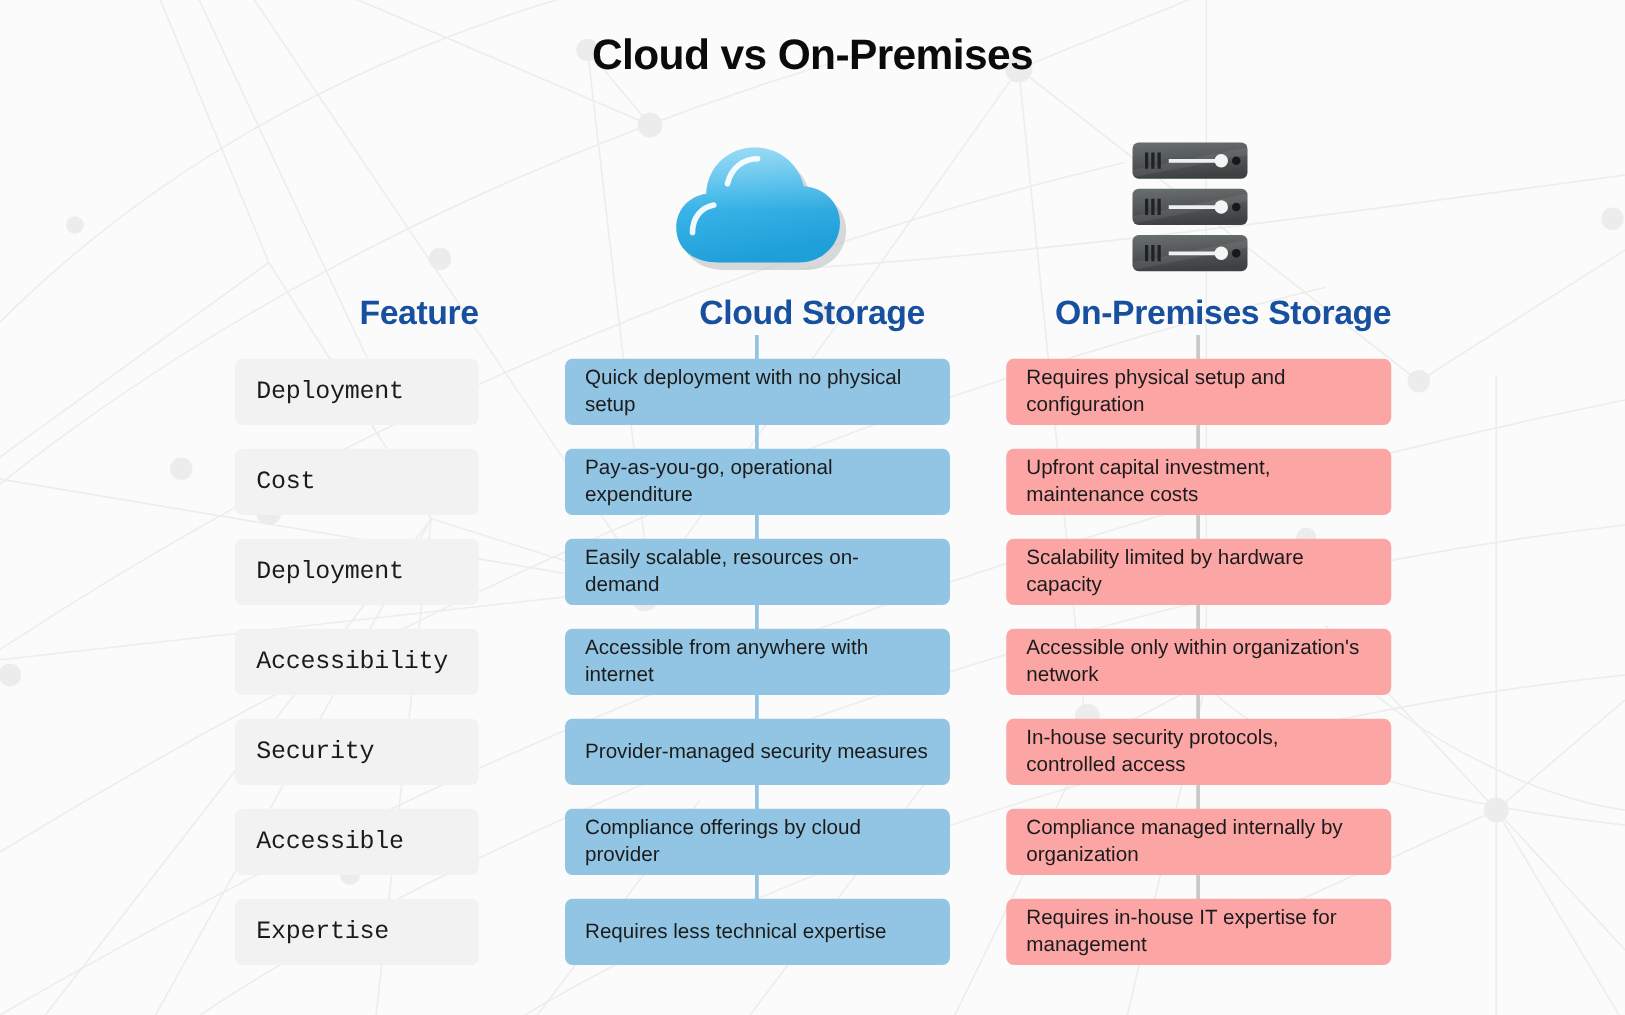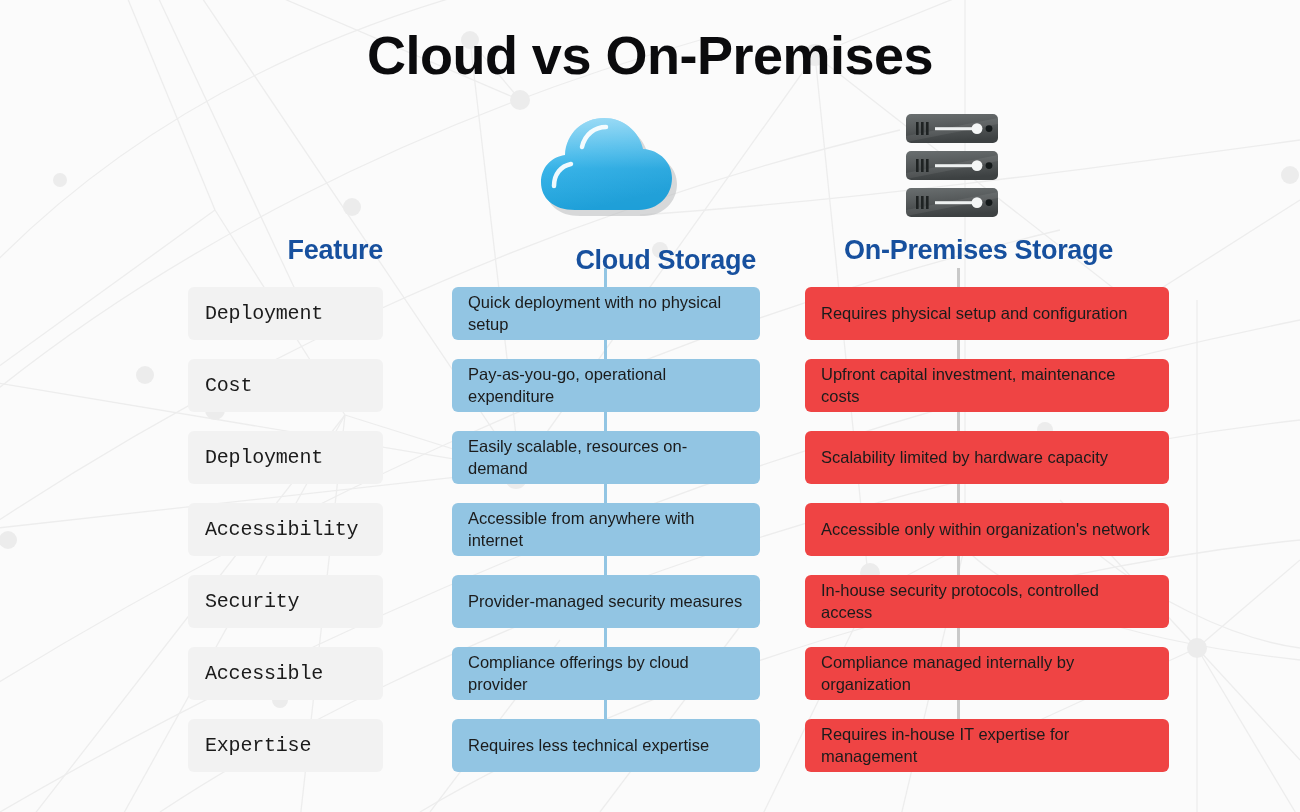--- a/index.html
+++ b/index.html
@@ -30,21 +30,21 @@
     z-index: 2;
   }
 
   
   .title {
     position: absolute;
     left: 0;
     top: 26px;
     width: 1300px;
     text-align: center;
-    font-size: 54px;
+    font-size: 34px;
     font-weight: 700;
     letter-spacing: -0.5px;
     color: #0b0b0d;
     line-height: 1.1;
   }
 
   
   .icon-cloud {
     position: absolute;
     left: 528px;
@@ -65,21 +65,21 @@
     position: absolute;
     font-size: 27px;
     font-weight: 700;
     color: #17509e;
     letter-spacing: -0.3px;
     text-align: right;
     white-space: nowrap;
     top: 235px;
   }
   .col-head.feature  { left: 188px; width: 195px; }
-  .col-head.cloud    { left: 448px; width: 308px; margin-top: 10px; }
+  .col-head.cloud    { left: 432px; width: 308px; }
   .col-head.onprem   { left: 805px; width: 308px; }
 
   
   .connector {
     position: absolute;
     width: 3px;
     top: 268px;
     height: 500px;
     z-index: 1;
   }
@@ -120,22 +120,22 @@
   .cell.cloud {
     left: 452px;
     width: 308px;
     background: #92c5e3;
     padding: 12px 16px;
     font-size: 16.5px;
     line-height: 1.32;
   }
   .cell.onprem {
     left: 805px;
-    width: 364px;
-    background: #ef4444;
+    width: 308px;
+    background: #fca5a5;
     padding: 0 16px;
     font-size: 16.5px;
     line-height: 1.32;
   }
 </style>
 </head>
 <body>
 
 <svg id="bg-network" viewBox="0 0 1300 812" xmlns="http://www.w3.org/2000/svg">
   <rect x="0" y="0" width="1300" height="812" fill="#fbfbfb"></rect>

